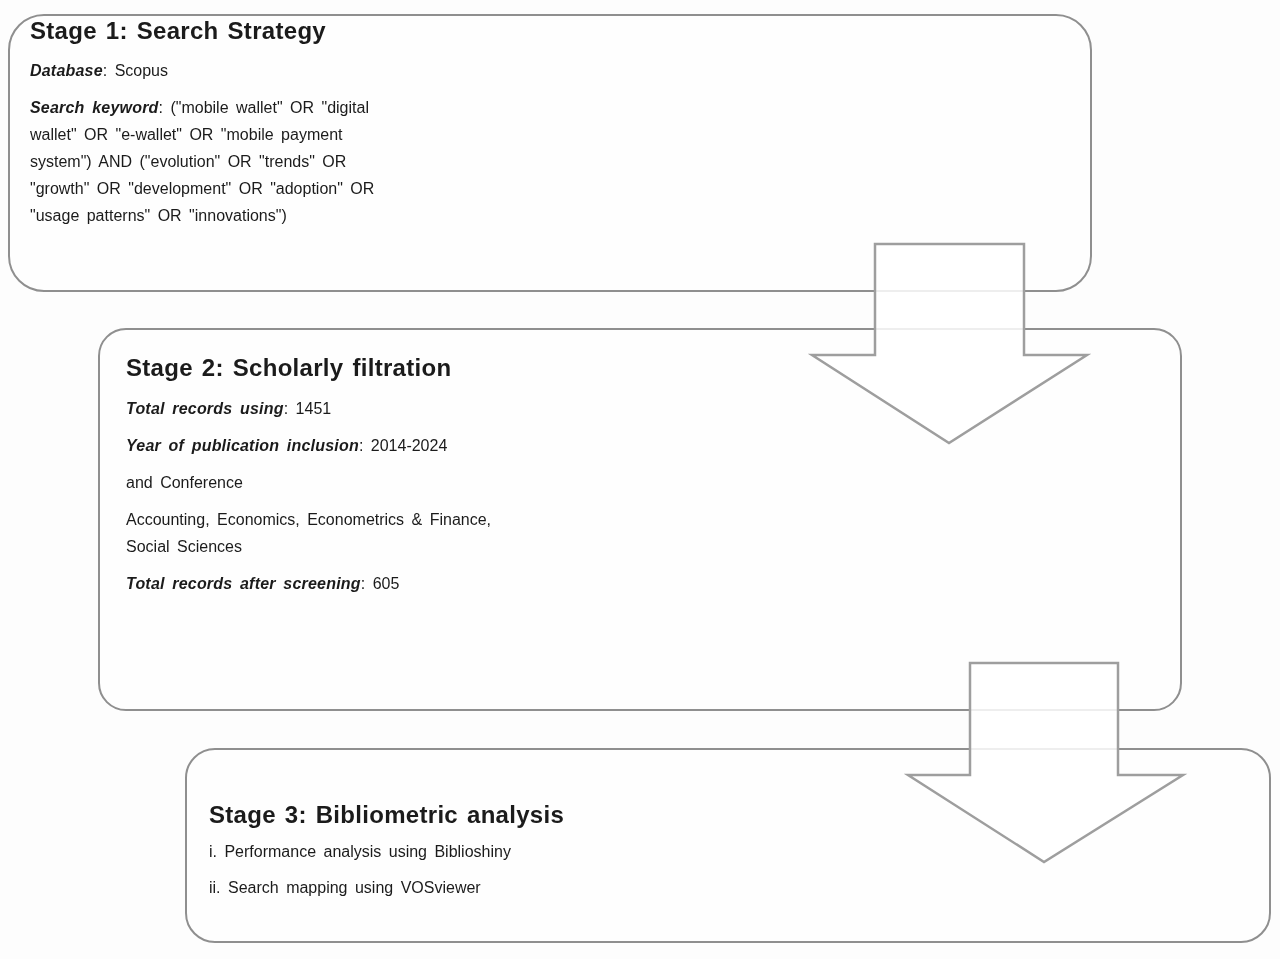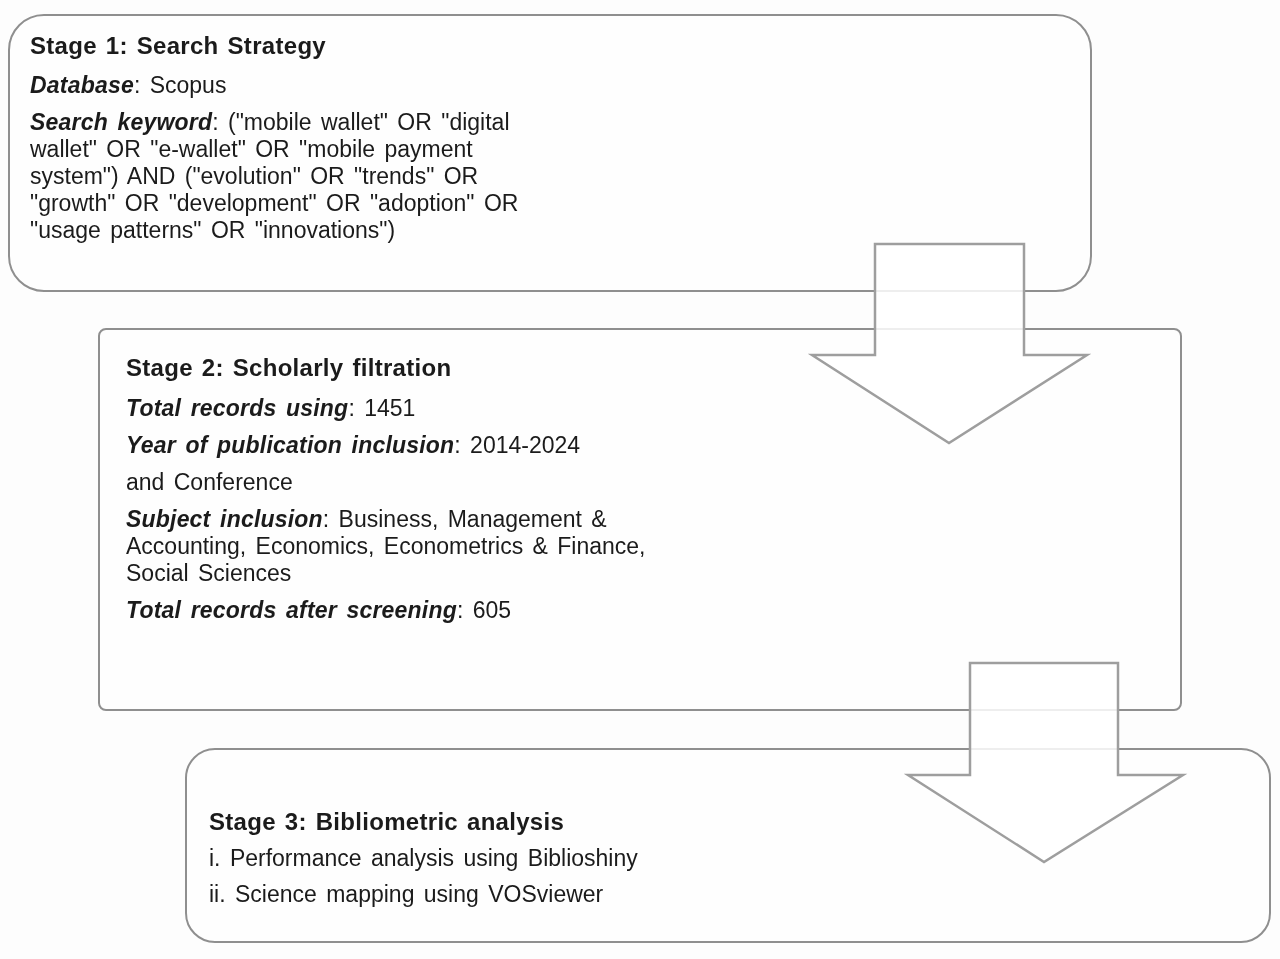--- a/index.html
+++ b/index.html
@@ -19,47 +19,47 @@
   .box {
     position: absolute;
     background: #fefefe;
     border: 2px solid #8f8f8f;
     box-sizing: border-box;
   }
   .box.stage1 {
     left: 8px; top: 14px;
     width: 1084px; height: 278px;
     border-radius: 36px;
-    padding: 15px 22px 0 20px;
+    padding: 0 22px 0 20px;
   }
   .box.stage2 {
     left: 98px; top: 328px;
     width: 1084px; height: 383px;
-    border-radius: 8px;
+    border-radius: 28px;
     padding: 23px 22px 0 26px;
   }
   .box.stage3 {
     left: 185px; top: 748px;
     width: 1086px; height: 195px;
     border-radius: 30px;
     padding: 50px 22px 0 22px;
   }
   .title {
     font-size: 24px;
     font-weight: bold;
     line-height: 30px;
     margin-bottom: 11px;
     letter-spacing: 0.3px;
     word-spacing: 2px;
     white-space: nowrap;
   }
   .stage2 .title { margin-bottom: 12px; }
-  .stage3 .title { margin-bottom: 8px; margin-top: 7px; }
+  .stage3 .title { margin-bottom: 8px; }
   .row {
-    font-size: 23px;
+    font-size: 16px;
     line-height: 27px;
     margin-bottom: 10px;
     word-spacing: 3px;
     white-space: nowrap;
   }
   .stage3 .row { margin-bottom: 9px; }
   .lbl {
     font-weight: bold;
     font-style: italic;
     letter-spacing: 0.2px;
@@ -103,35 +103,32 @@
     <div class="row">
       <span class="lbl">Total records using</span><span>: 1451</span>
     </div>
     <div class="row">
       <span class="lbl">Year of publication inclusion</span><span>: 2014-2024</span>
     </div>
     <div class="row">
       <div class="line">and Conference</div>
     </div>
     <div class="row">
-      <div class="line">
-        <span class="lbl">Subject inclusion</span><span>: Business, Management &amp;</span>
-      </div>
       <div class="line">Accounting, Economics, Econometrics &amp; Finance,</div>
       <div class="line">Social Sciences</div>
     </div>
     <div class="row">
       <span class="lbl">Total records after screening</span><span>: 605</span>
     </div>
   </div>
 
   <div class="box stage3">
     <div class="title">Stage 3: Bibliometric analysis</div>
     <div class="row">i. Performance analysis using Biblioshiny</div>
-    <div class="row">ii. Science mapping  using VOSviewer</div>
+    <div class="row">ii. Search mapping  using VOSviewer</div>
   </div>
 
   <svg class="arrows" width="1280" height="959" viewBox="0 0 1280 959">
     <polygon points="875,244 1024,244 1024,355 1087,355 949,443 812,355 875,355" stroke="#9e9e9e"></polygon>
     <polygon points="970,663 1118,663 1118,775 1183,775 1044,862 908,775 970,775" stroke="#9e9e9e"></polygon>
   </svg>
 
 </div>
 
 </body></html>

